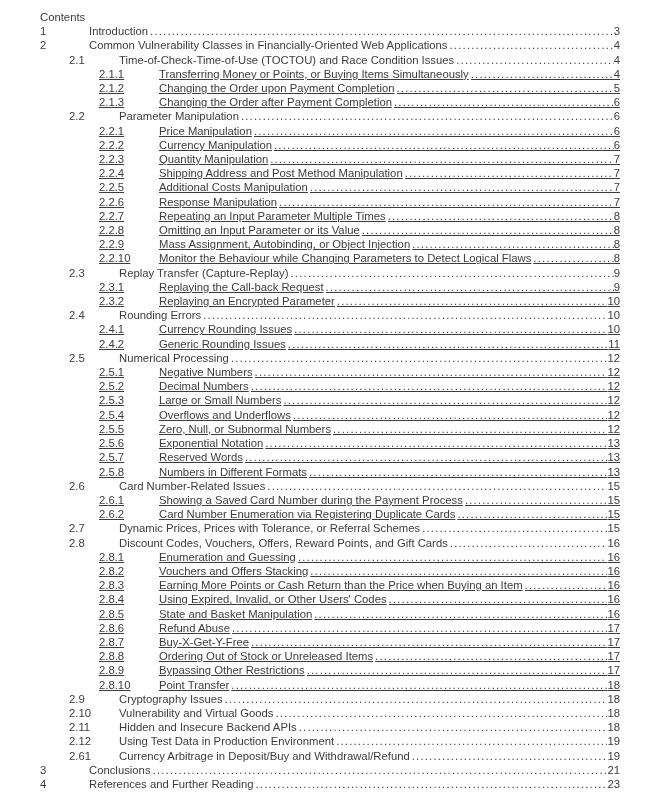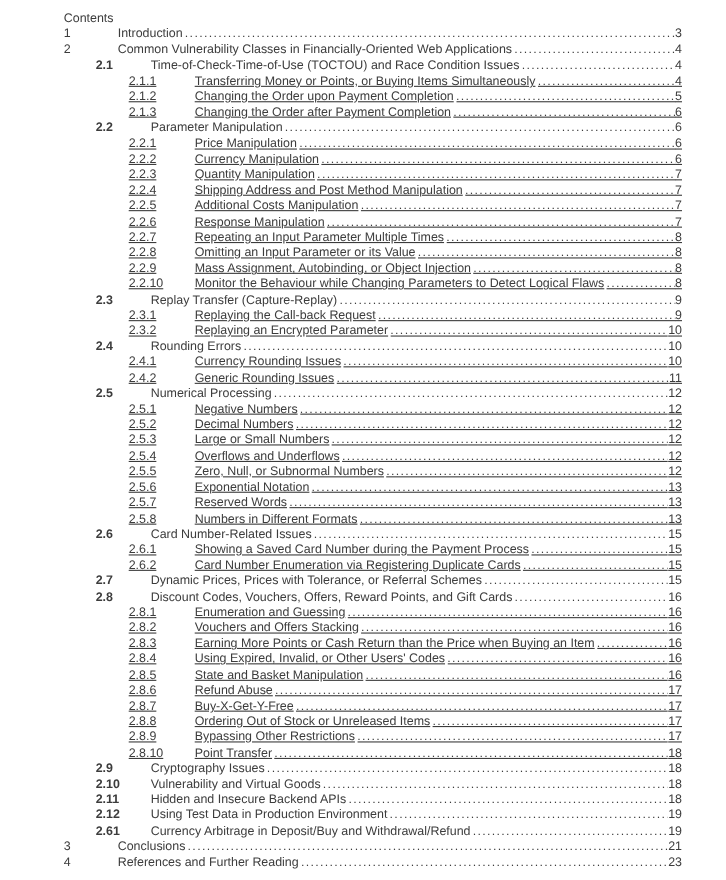--- a/index.html
+++ b/index.html
@@ -14,40 +14,40 @@
   body {
     width: 660px;
     height: 800px;
     background: var(--bg-color);
     font-family: "Liberation Sans", sans-serif;
     font-size: 11.3px;
     color: var(--text-color);
     overflow: hidden;
   }
   .page {
-    padding: 10px 40px 0 58px;
+    padding: 10px 40px 0 40px;
     width: 660px;
   }
   .toc-title {
     line-height: 14.2px;
     white-space: nowrap;
   }
   .toc-row {
     display: flex;
     align-items: baseline;
     line-height: 14.2px;
     width: 100%;
   }
   .num {
     flex: 0 0 auto;
     white-space: nowrap;
   }
   .level-1 .num { width: 29px; }
   .level-2 { padding-left: 29px; }
-  .level-2 .num { width: 30px; font-weight: bold; }
+  .level-2 .num { width: 30px; }
   .level-3 { padding-left: 59px; text-decoration: underline; }
   .level-3 .num { width: 40px; }
   .title {
     flex: 0 1 auto;
     white-space: nowrap;
     margin-left: 20px;
   }
   .dots {
     flex: 1 1 0;
     min-width: 0;

